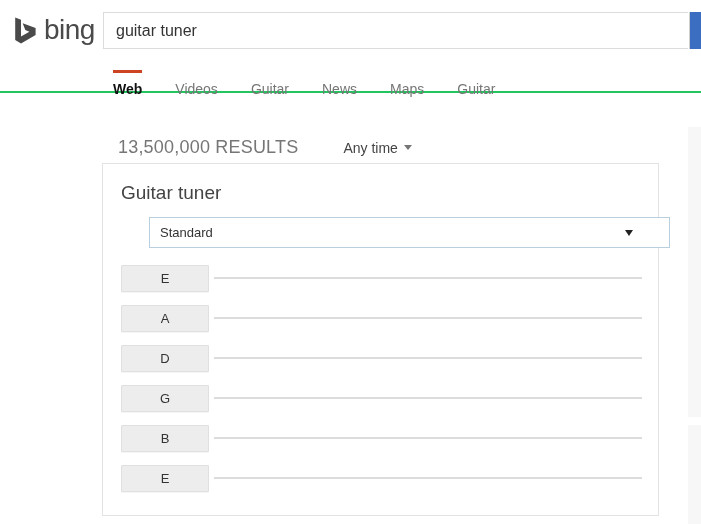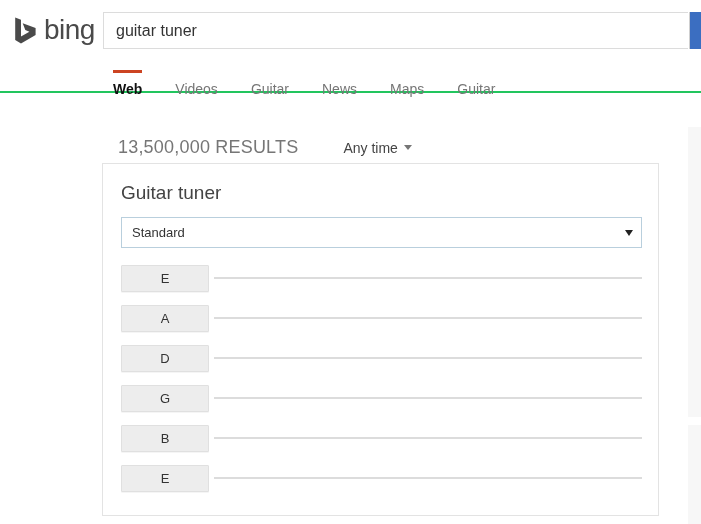--- a/index.html
+++ b/index.html
@@ -195,20 +195,21 @@
     font-family: "Liberation Sans", sans-serif;
     font-size: 13px;
     color: #333333;
     padding: 0 24px 0 10px;
     -webkit-appearance: none;
     -moz-appearance: none;
     appearance: none;
     outline: none;
     cursor: pointer;
     line-height: 29px;
+    margin-left: 28px;
   }
   #tuning-select-caret {
     position: absolute;
     right: 9px;
     top: 13px;
     width: 0; height: 0;
     border-left: 4px solid transparent;
     border-right: 4px solid transparent;
     border-top: 6px solid #222222;
     pointer-events: none;

